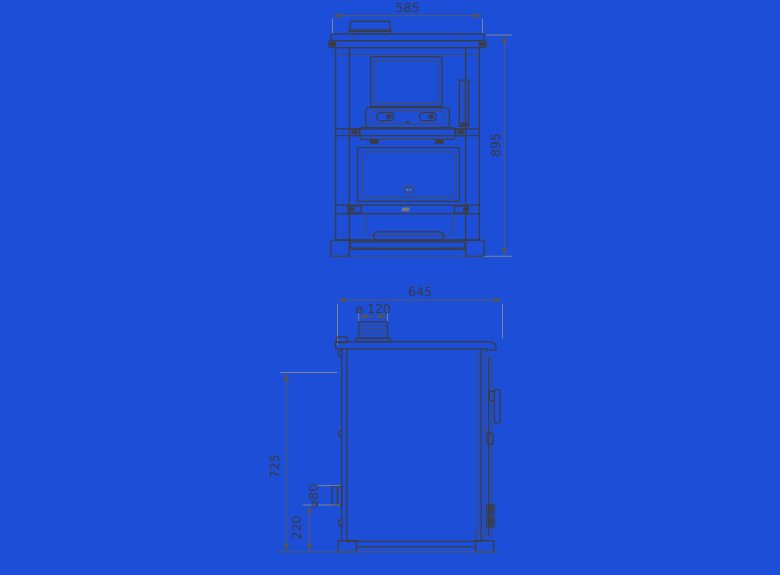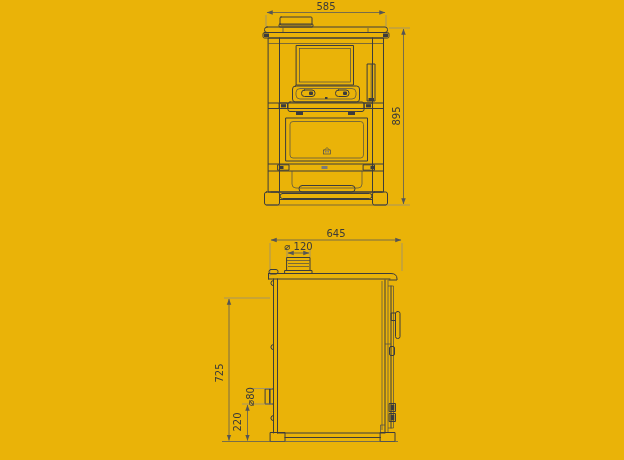--- a/index.html
+++ b/index.html
@@ -1,16 +1,16 @@
 <!DOCTYPE html>
 <html><head>
 <meta charset="utf-8">
 <style>
   html,body{margin:0;padding:0;background:#ffffff;}
-  .canvas{position:relative;width:624px;height:460px;background:#eab308;overflow:hidden;
+  .canvas{position:relative;width:624px;height:460px;background:#1d4ed8;overflow:hidden;
           font-family:"DejaVu Sans", sans-serif;}
   svg{position:absolute;left:0;top:0;}
   text{font-family:"DejaVu Sans", sans-serif;font-size:10px;fill:#3a3a3a;}
   .obj{stroke:#3c3c3c;stroke-width:1;fill:none;stroke-linecap:round;stroke-linejoin:round;}
   .objthin{stroke:#4a4a4a;stroke-width:.7;fill:none;}
   .filldark{fill:#3c3c3c;stroke:none;}
   .fillgray{fill:#7a7a7a;stroke:none;}
   .dim{stroke:#5a5a5a;stroke-width:.8;fill:none;}
   .ext{stroke:#8a8a8a;stroke-width:.7;fill:none;}
 </style>

